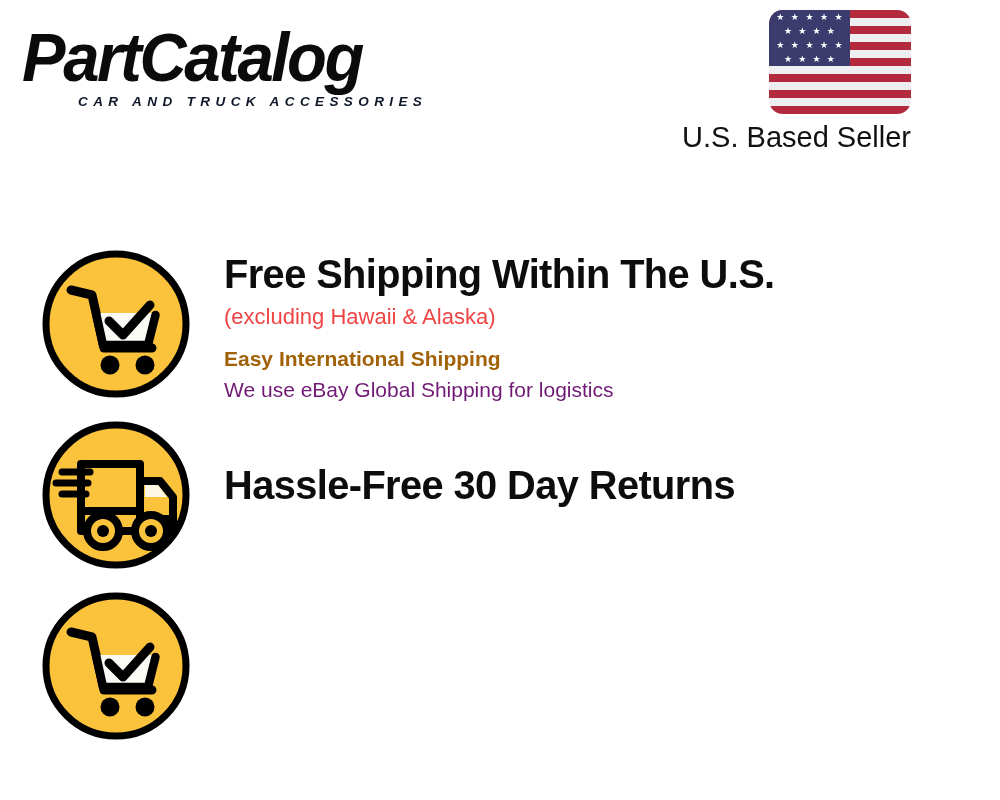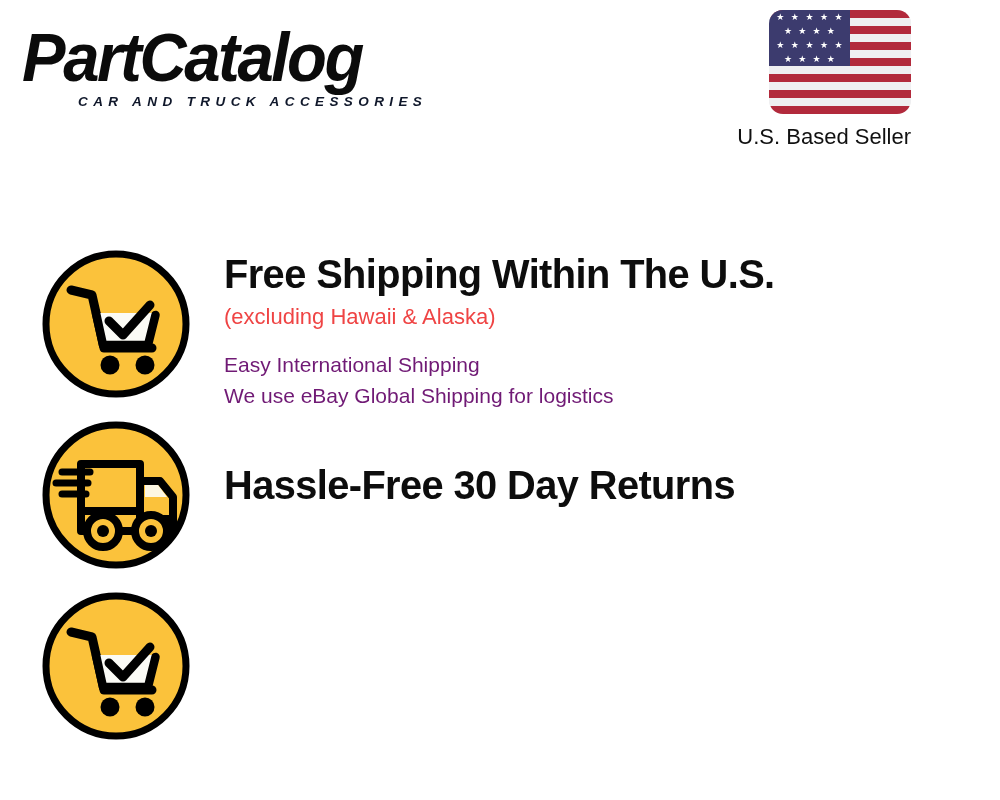--- a/index.html
+++ b/index.html
@@ -113,21 +113,21 @@
     color: #ffffff;
     font-size: 9px;
     line-height: 9px;
   }
   .star-row.offset { padding: 0 12px; }
 
   .seller-label {
     position: absolute;
     right: 6px;
     top: 112px;
-    font-size: 22px;
+    font-size: 29px;
     line-height: 34px;
     color: #111111;
     white-space: nowrap;
     letter-spacing: 0px;
   }
 
   
   .features {
     position: absolute;
     left: 0;
@@ -175,23 +175,23 @@
     font-size: 22px;
     line-height: 30px;
     font-weight: normal;
     color: #ef4444;
     margin-top: 4px;
     white-space: nowrap;
   }
   .feature-sub2-title {
     font-size: 21px;
     line-height: 29px;
-    font-weight: normal;
-    color: #701a75;
-    margin-top: 18px;
+    font-weight: bold;
+    color: #a16207;
+    margin-top: 12px;
     white-space: nowrap;
   }
   .feature-sub2-text {
     font-size: 21px;
     line-height: 29px;
     font-weight: normal;
     color: #701a75;
     margin-top: 2px;
     white-space: nowrap;
   }

